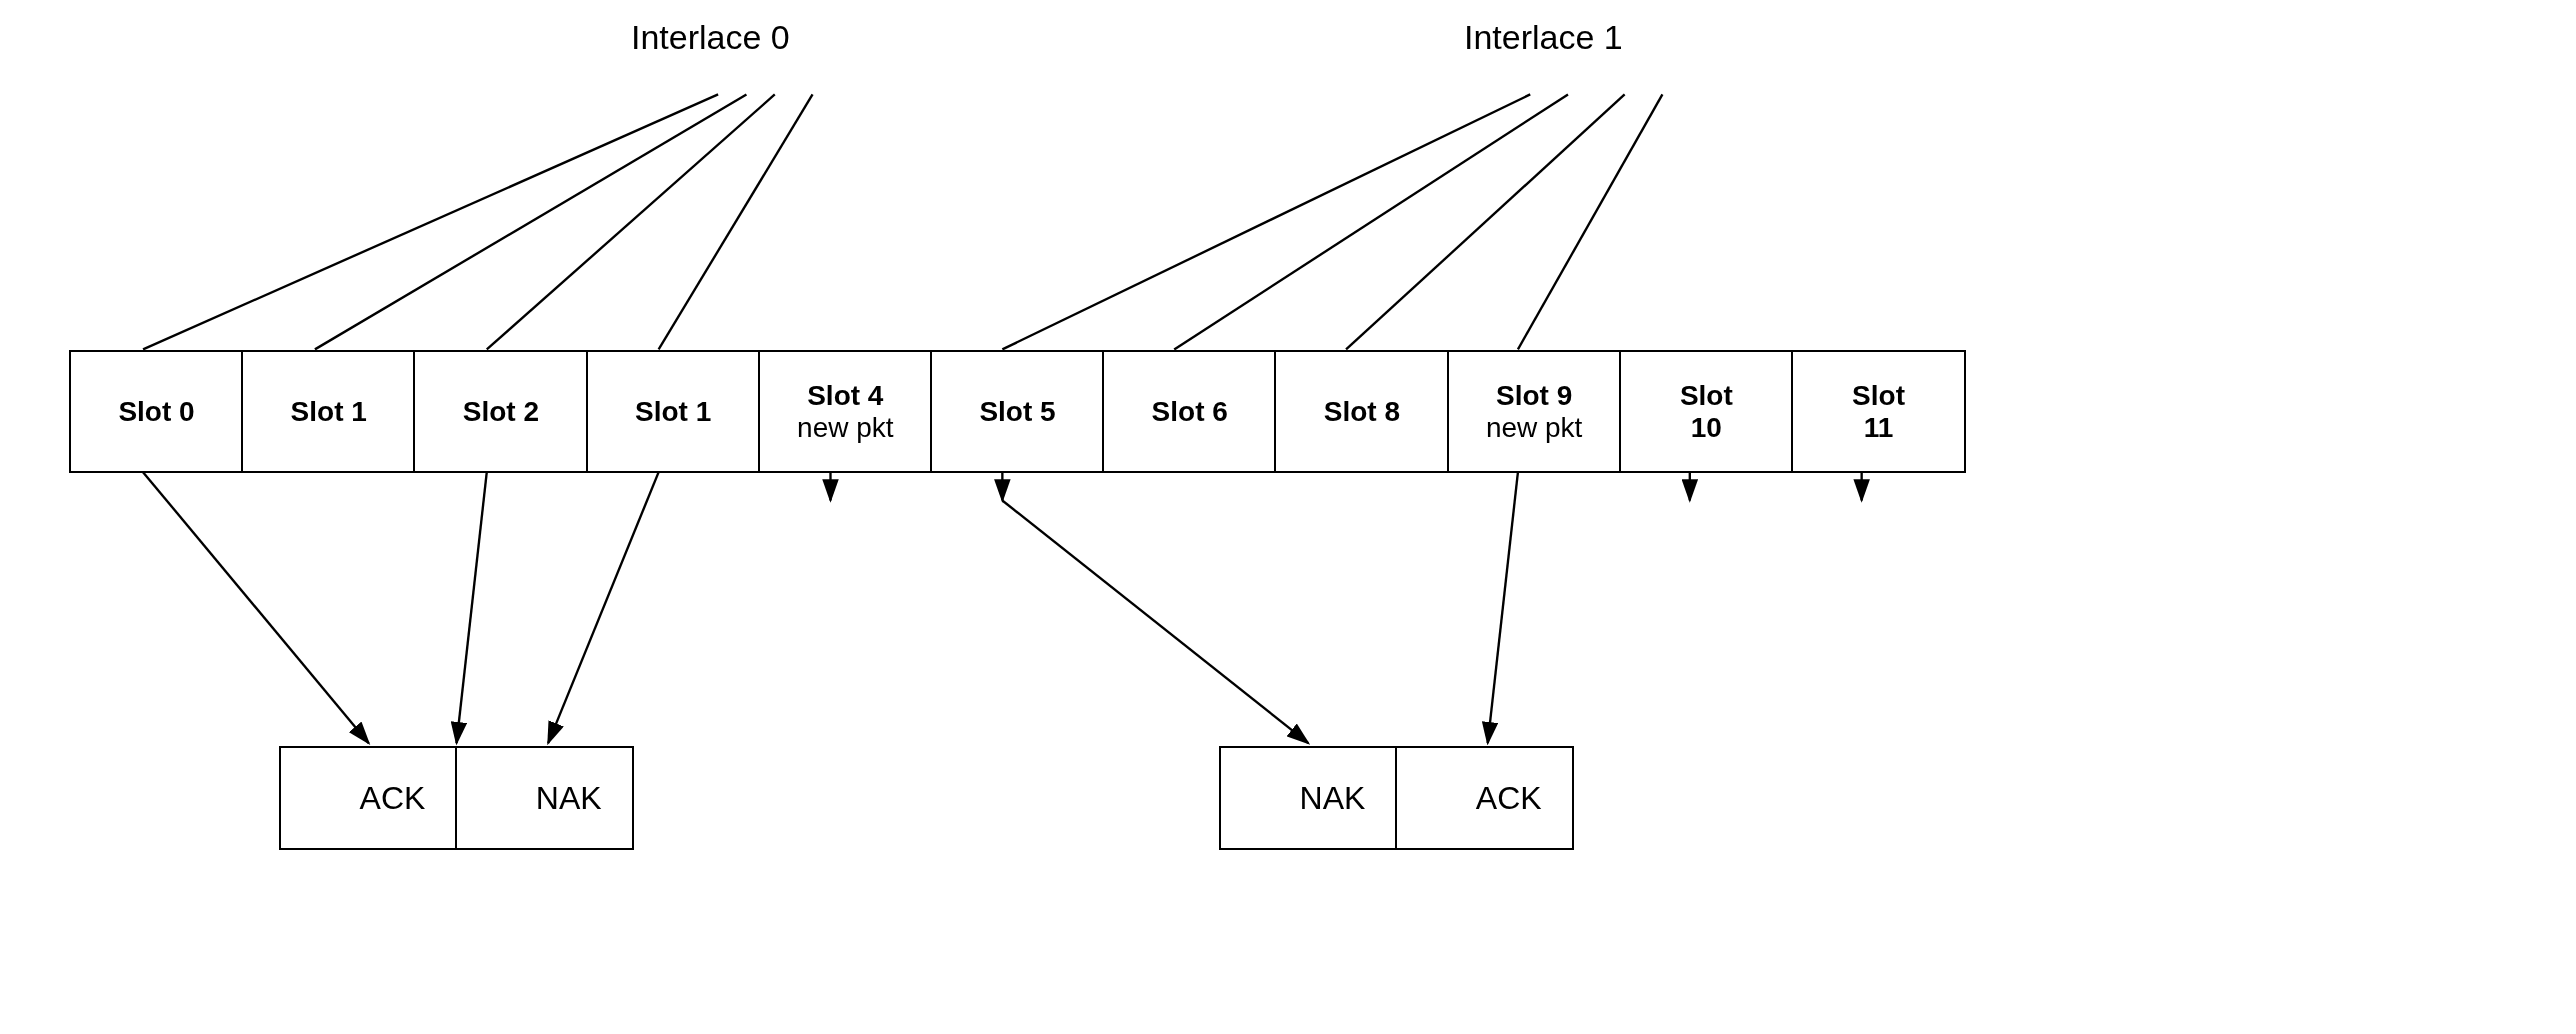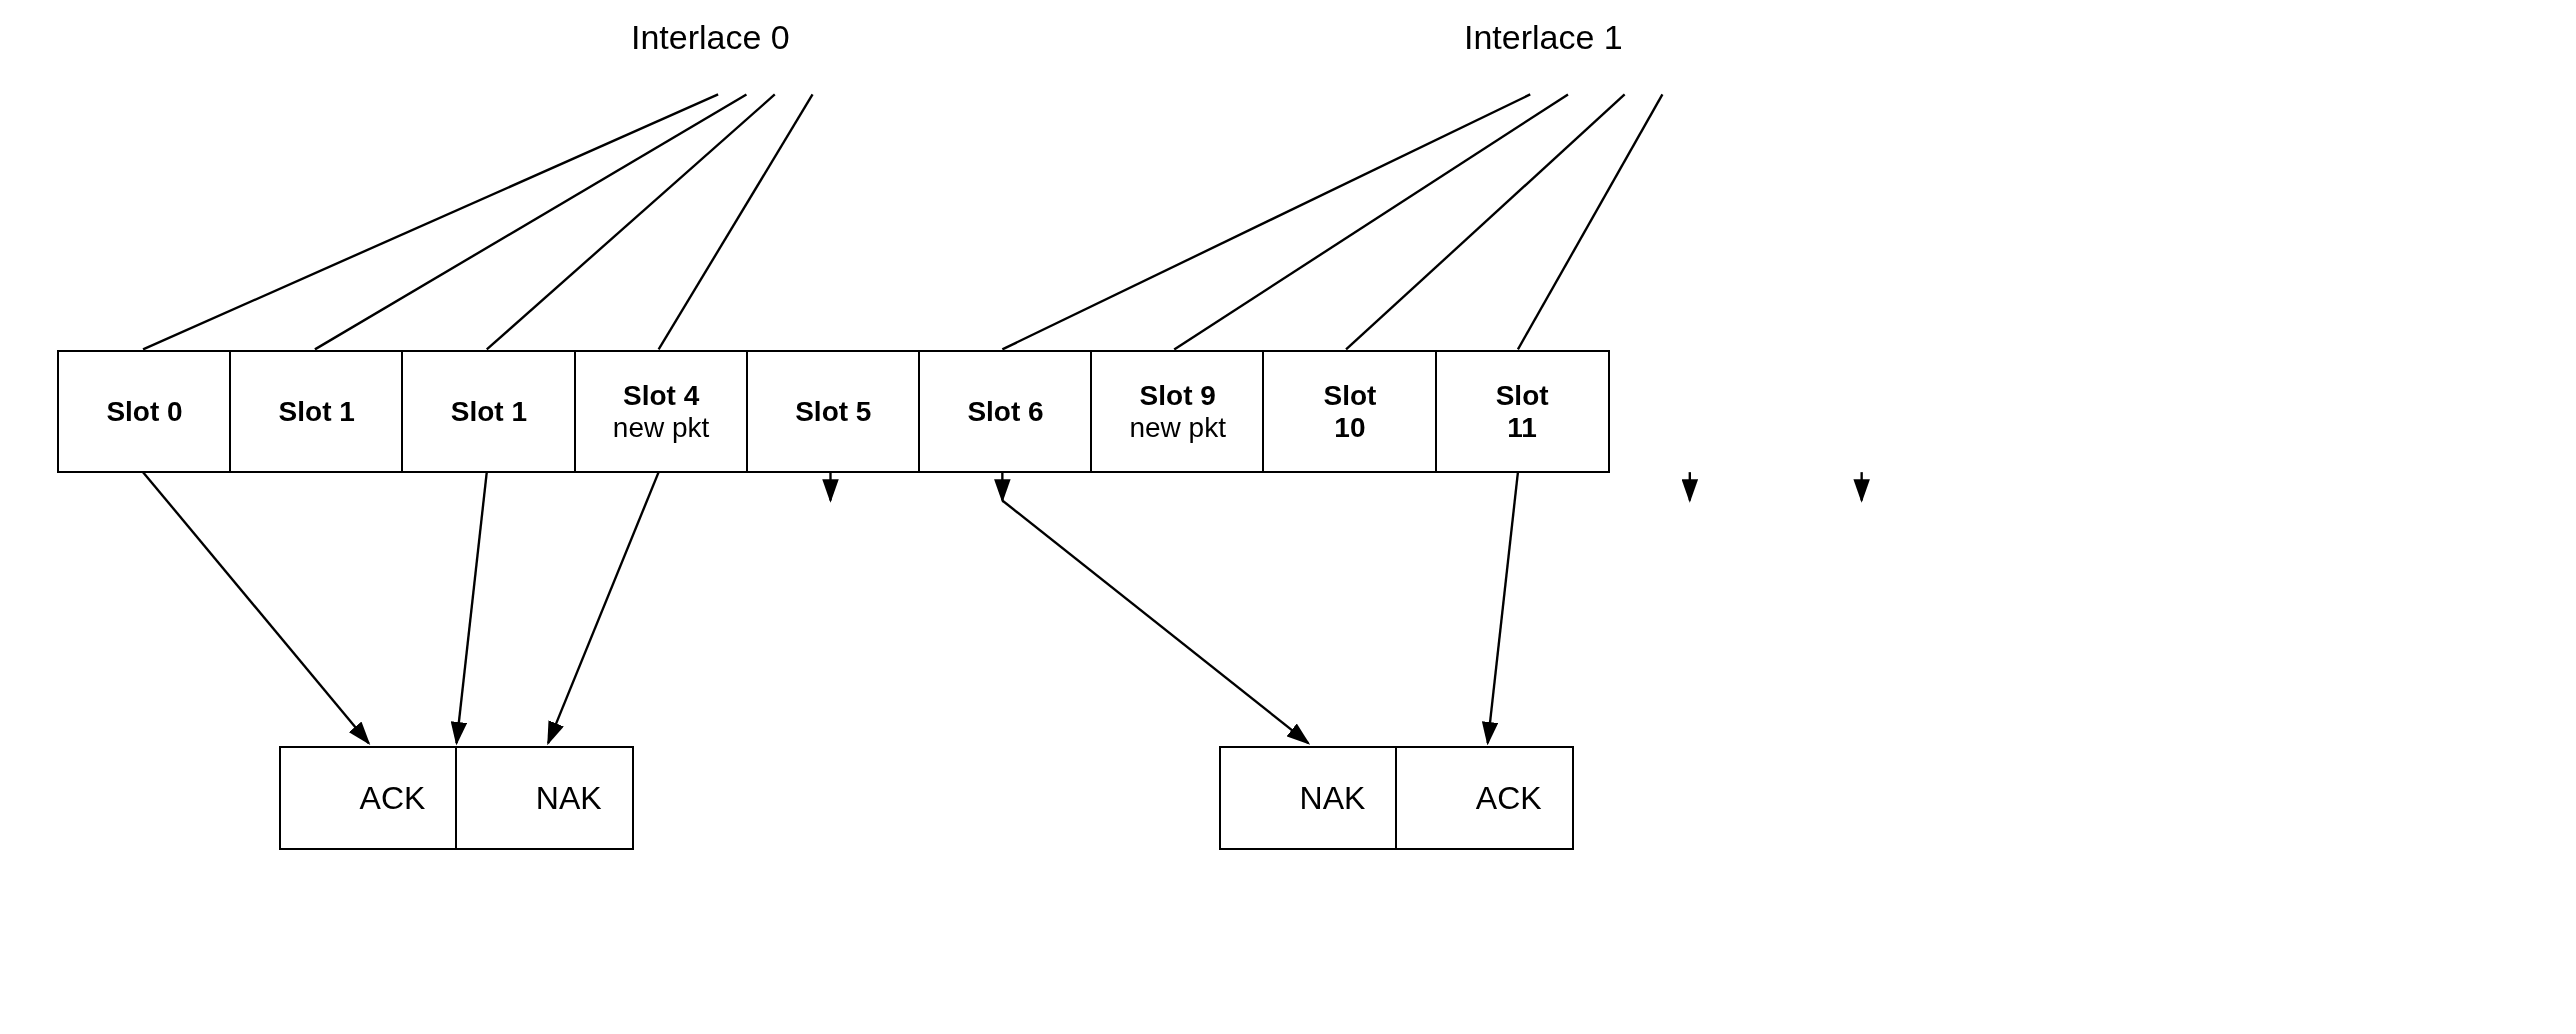--- a/index.html
+++ b/index.html
@@ -39,21 +39,21 @@
       font-weight: bold;
       color: #000;
       background: #fff;
       min-width: 175px;
       height: 123px;
       margin-left: -2.8px;
       text-align: center;
       padding: 4.7px;
     }
     .slot-box:first-child {
-      margin-left: 0;
+      margin-left: 12px;
     }
     .slot-sub {
       font-size: 28px;
       font-weight: normal;
     }
     
     .ack-row {
       position: absolute;
       display: flex;
     }
@@ -94,31 +94,37 @@
   <div class="label-interlace" style="left: 1464px; top: 18px;">Interlace 1</div>
 
   <div class="slot-row">
     <div class="slot-box">
       <span>Slot 0</span>
     </div>
     <div class="slot-box">
       <span>Slot 1</span>
     </div>
     <div class="slot-box">
+      <span>Slot 2</span>
+    </div>
+    <div class="slot-box">
       <span>Slot 1</span>
     </div>
     <div class="slot-box">
       <span>Slot 4</span>
       <span class="slot-sub">new pkt</span>
     </div>
     <div class="slot-box">
       <span>Slot 5</span>
     </div>
     <div class="slot-box">
       <span>Slot 6</span>
+    </div>
+    <div class="slot-box">
+      <span>Slot 8</span>
     </div>
     <div class="slot-box">
       <span>Slot 9</span>
       <span class="slot-sub">new pkt</span>
     </div>
     <div class="slot-box">
       <span>Slot</span>
       <span>10</span>
     </div>
     <div class="slot-box">

